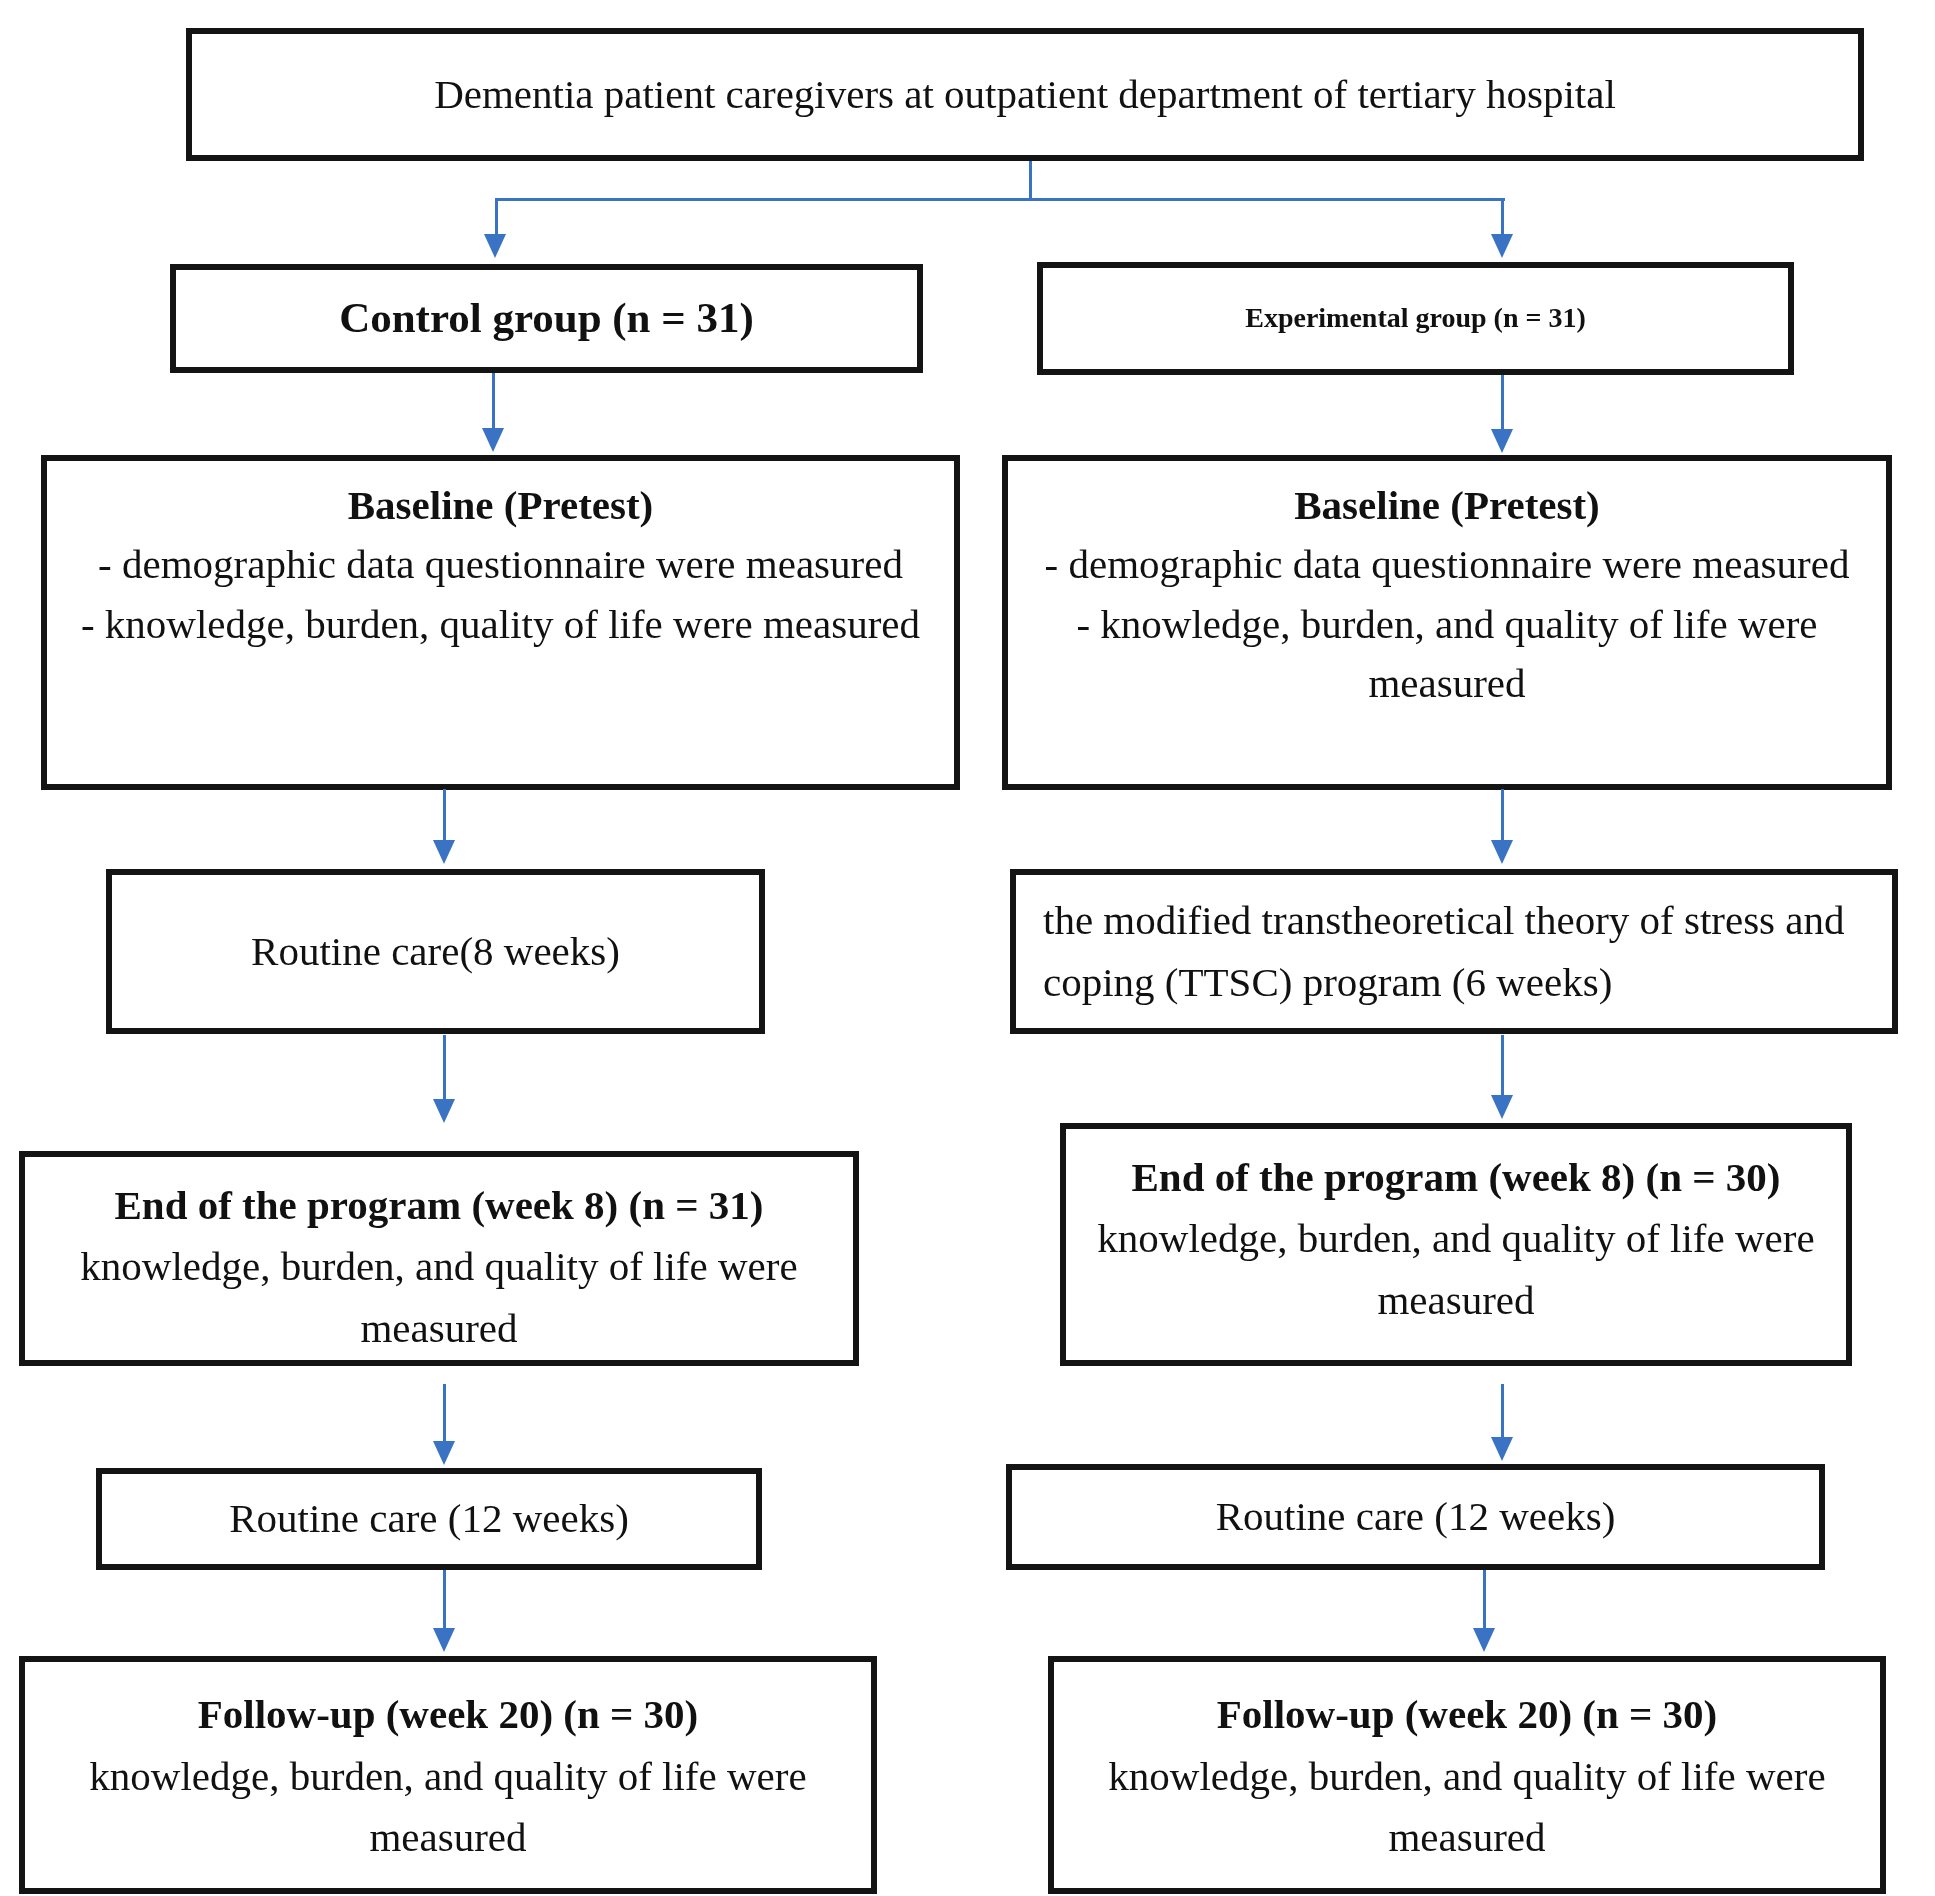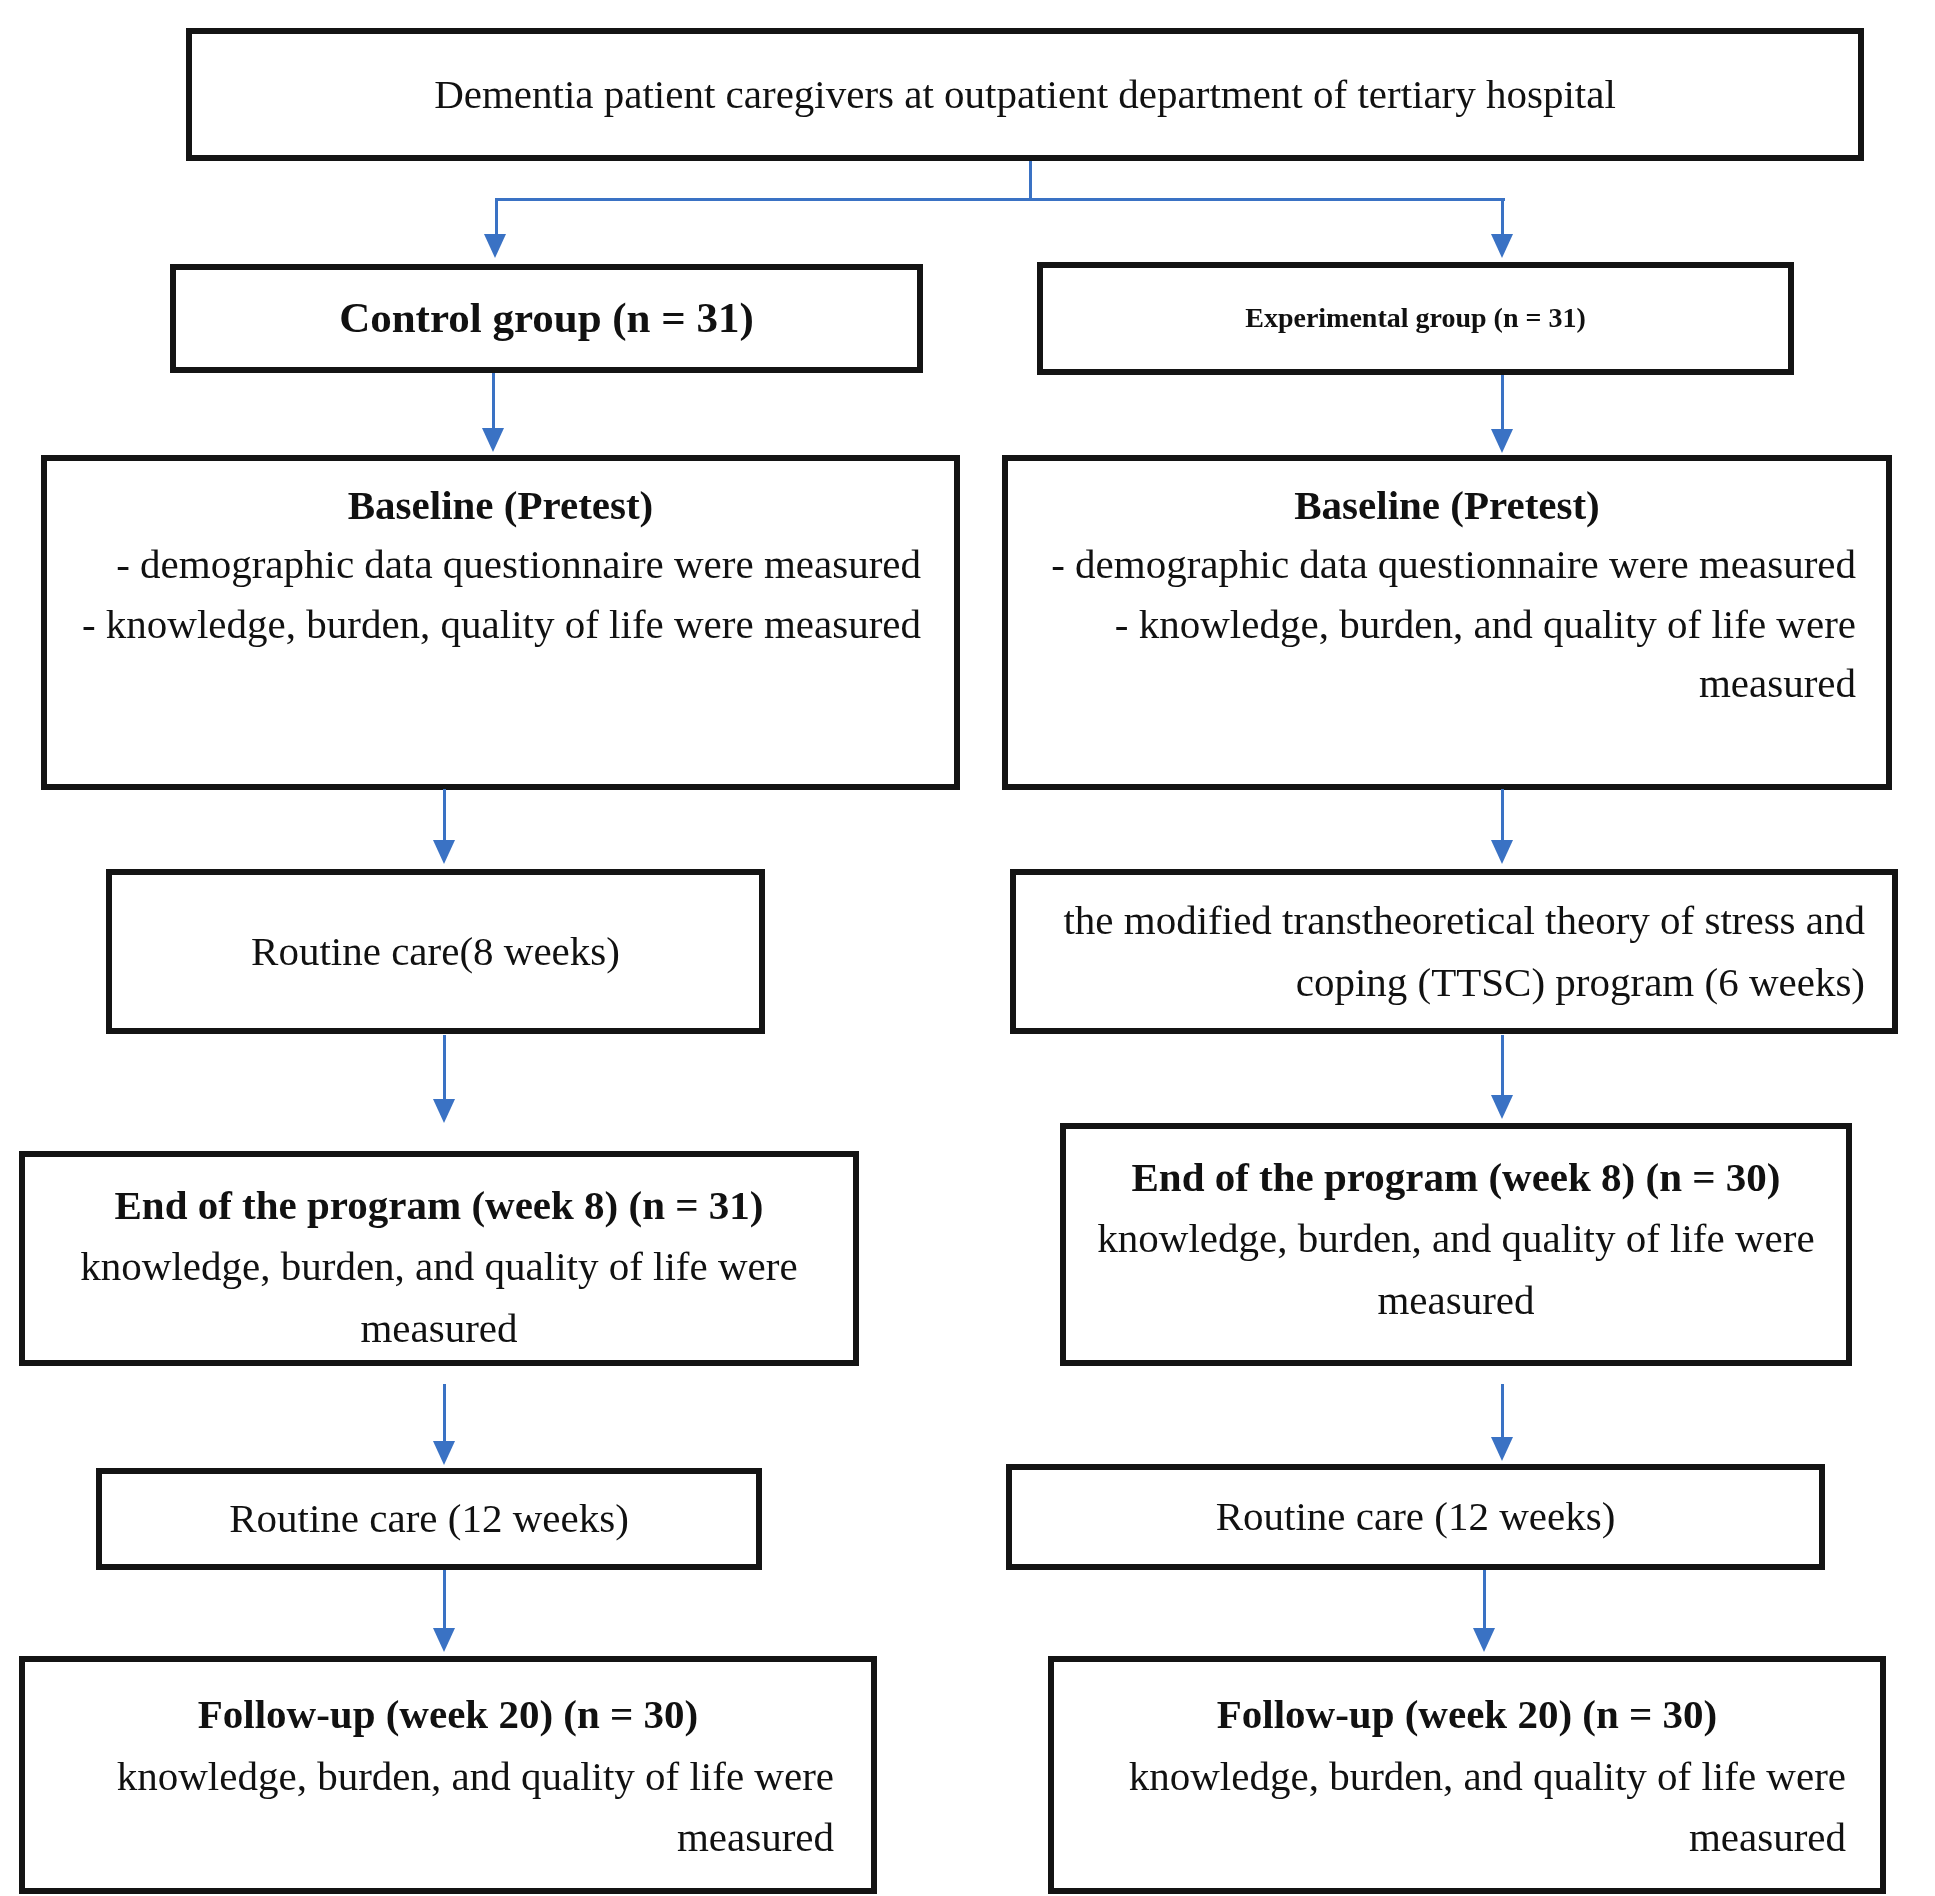--- a/index.html
+++ b/index.html
@@ -20,21 +20,21 @@
     box-sizing: border-box;
     background: #ffffff;
     border: 6.1px solid #141414;
     font-size: 41px;
     line-height: 1.45;
   }
   .flex-center {
     display: flex;
     align-items: center;
     justify-content: center;
-    text-align: right;
+    text-align: left;
   }
   .bold { font-weight: bold; }
   .box-title {
     text-align: center;
     font-weight: bold;
   }
   
   #box-population { left: 186px; top: 28px; width: 1678px; height: 133px; }
   #box-control { left: 170px; top: 264px; width: 753px; height: 109px; font-size: 43px; }
   #box-experimental { left: 1037px; top: 262px; width: 757px; height: 113px; font-size: 28px; }
@@ -42,21 +42,21 @@
   #box-baseline-experimental { left: 1002px; top: 455px; width: 890px; height: 335px; padding: 15px 30px; }
   #box-routine8 { left: 106px; top: 869px; width: 659px; height: 165px; line-height: 1.55; }
   #box-ttsc { left: 1010px; top: 869px; width: 888px; height: 165px; padding: 0 27px; line-height: 1.5; }
   #box-end-control { left: 19px; top: 1127px; width: 840px; height: 215px; padding: 17.6px 20.3px; line-height: 1.5; margin-top: 24px; }
   #box-end-experimental { left: 1060px; top: 1123px; width: 792px; height: 243px; padding: 17.6px 16.3px; line-height: 1.5; }
   #box-routine12-control { left: 96px; top: 1468px; width: 666px; height: 102px; }
   #box-routine12-experimental { left: 1006px; top: 1464px; width: 819px; height: 106px; }
   #box-followup-control { left: 19px; top: 1656px; width: 858px; height: 238px; padding: 22px 37px; line-height: 1.5; }
   #box-followup-experimental { left: 1048px; top: 1656px; width: 838px; height: 238px; padding: 22px 34px; line-height: 1.5; }
   .body-center { text-align: center; }
-  .body-left { text-align: right; }
+  .body-left { text-align: center; }
   
   .vline, .hline {
     position: absolute;
     background: #3a72c4;
   }
   .vline { width: 2.7px; }
   .hline { height: 2.7px; }
   .arrowhead {
     position: absolute;
     width: 0;

